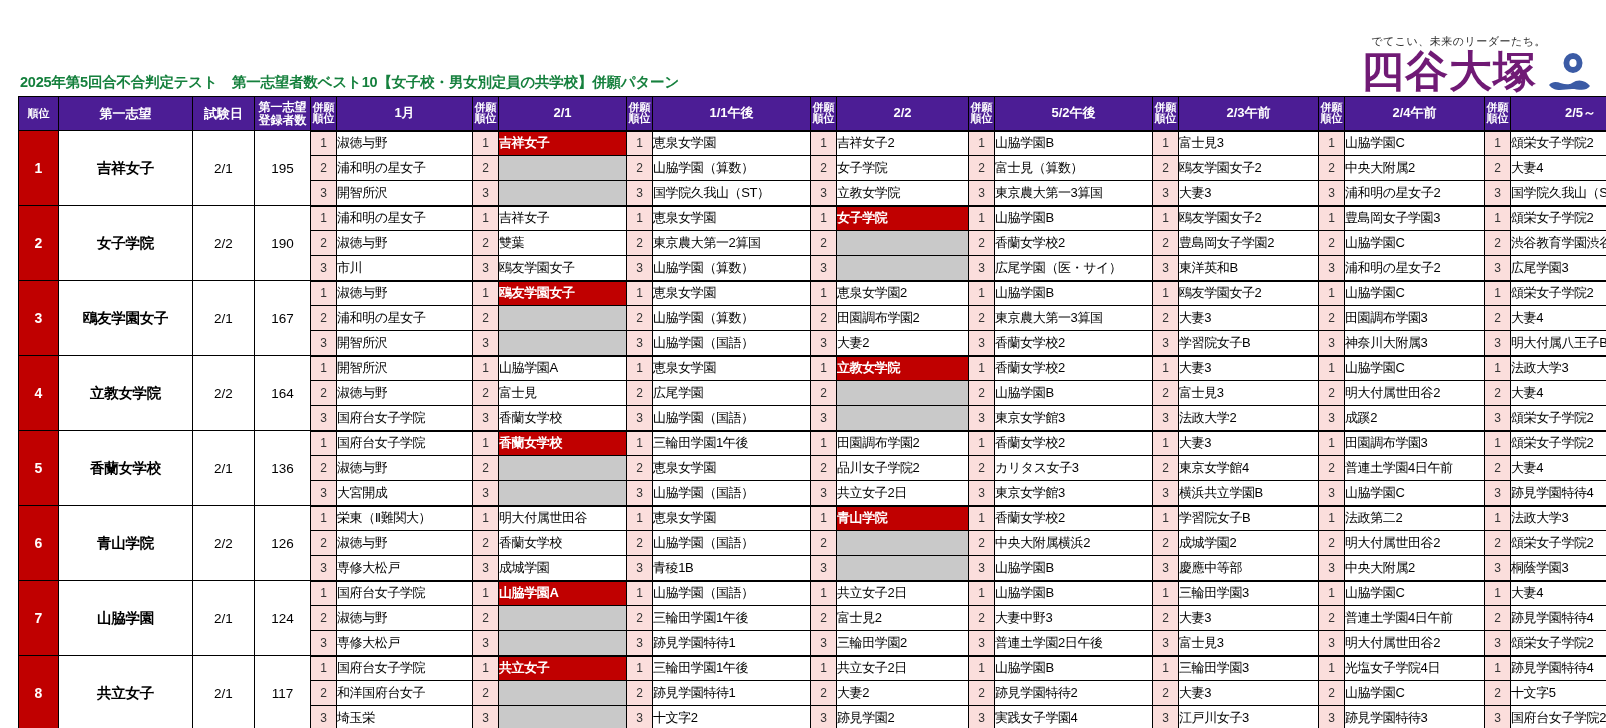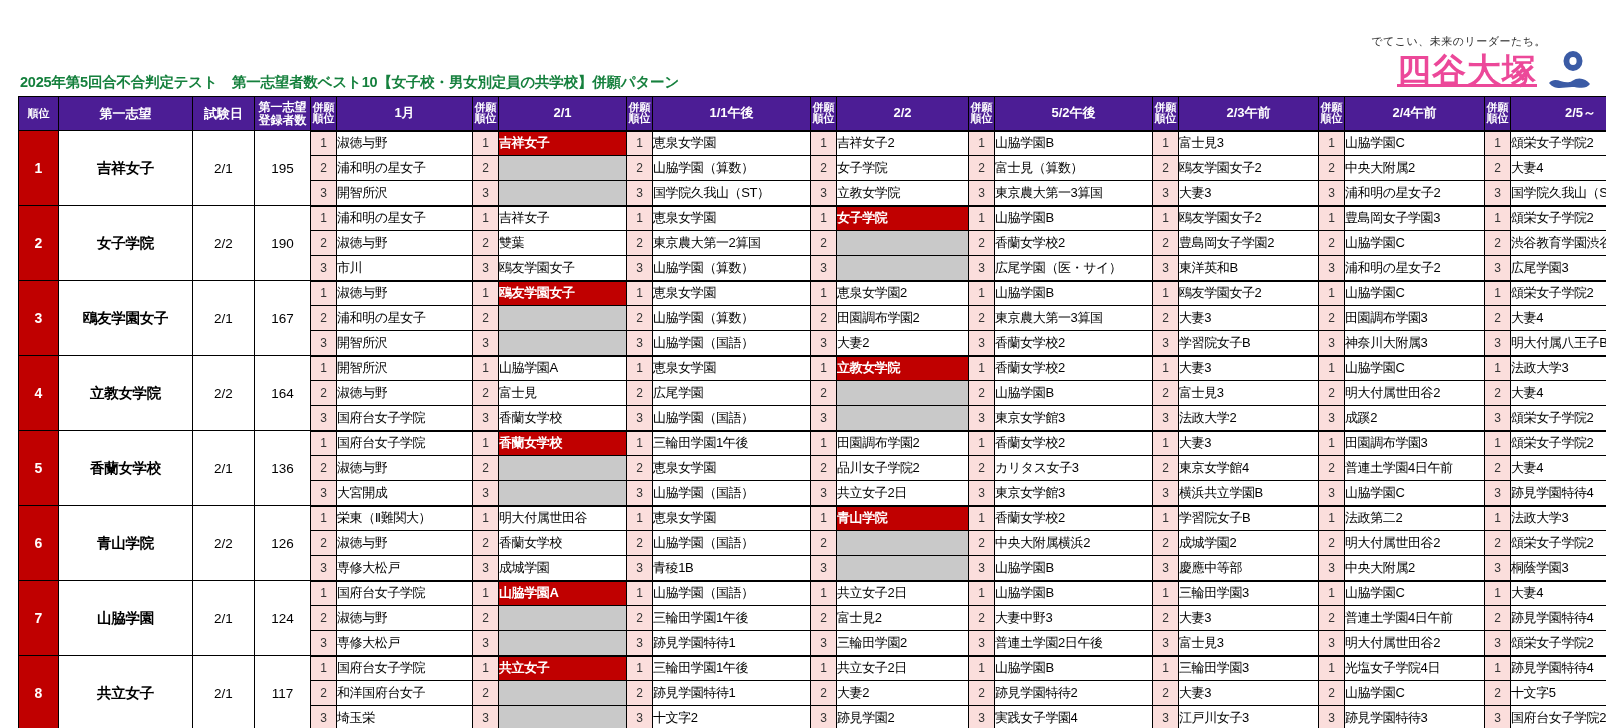--- a/index.html
+++ b/index.html
@@ -28,27 +28,26 @@
   .logo-tagline {
     font-size: 11px;
     color: #2b2b2b;
     letter-spacing: 0.5px;
     margin-bottom: 1px;
     margin-right: 46px;
     white-space: nowrap;
   }
   .logo-row { display: flex; align-items: center; gap: 9px; }
   .logo-name {
-    font-size: 34px;
+    font-size: 43px;
     font-weight: 700;
-    color: #ec4899;
+    color: #701a75;
     letter-spacing: 1px;
     line-height: 1;
     white-space: nowrap;
-    text-decoration: underline;
   }
   .logo-mark { width: 46px; height: 40px; }
 
   
   .page-title {
     position: absolute;
     left: 20px;
     top: 73px;
     font-size: 14.5px;
     font-weight: 700;

